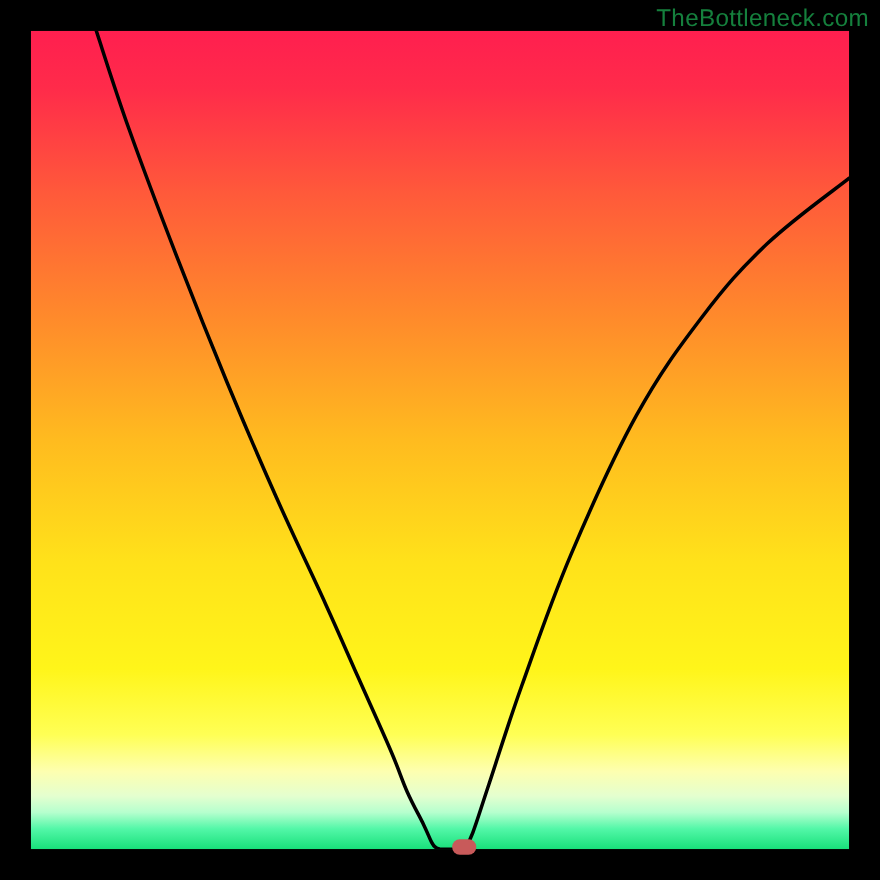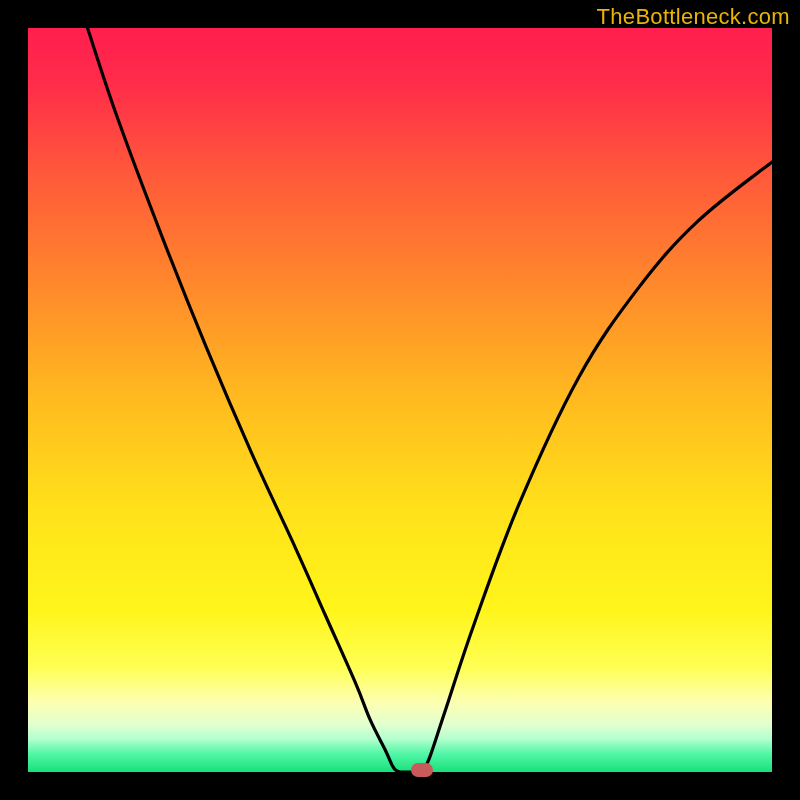--- a/index.html
+++ b/index.html
@@ -23,21 +23,21 @@
     position: absolute;
     left: 0;
     top: 0;
     width: 744px;
     height: 744px;
   }
   .watermark {
     position: absolute;
     top: 4px;
     right: 10px;
-    color: #eab308;
+    color: #15803d;
     font-size: 22px;
     letter-spacing: 0.3px;
     user-select: none;
     margin-left: 41px;
   }
   .curve {
     position: absolute;
     left: 0;
     top: 0;
     pointer-events: none;

